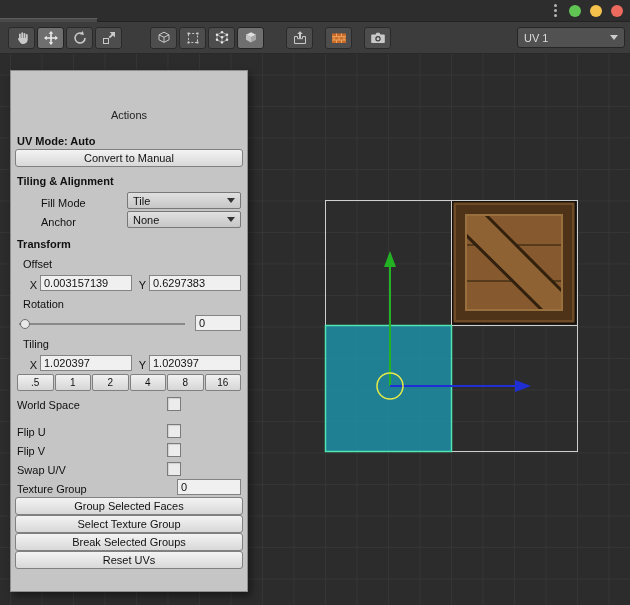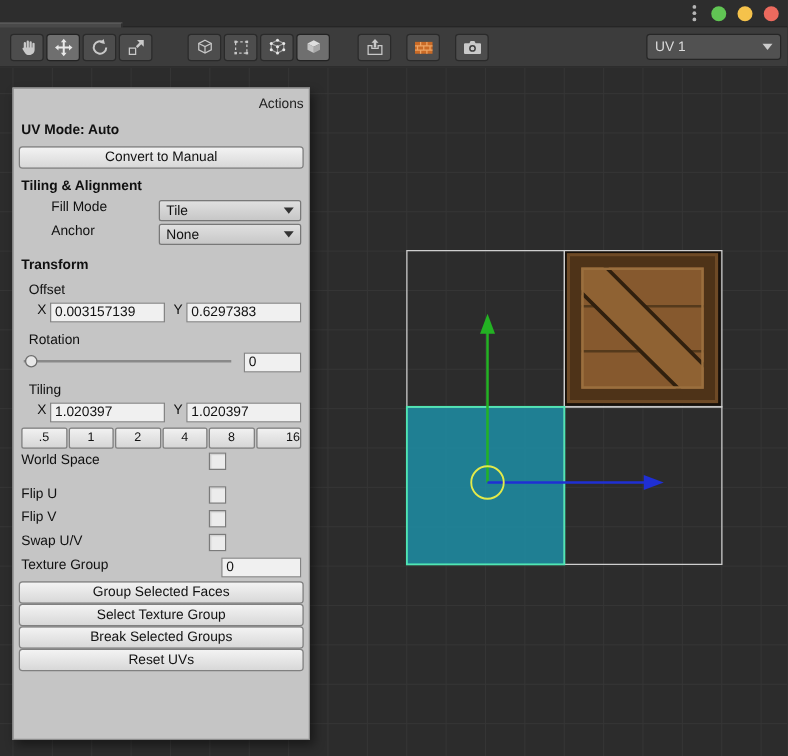--- a/index.html
+++ b/index.html
@@ -26,44 +26,44 @@
 
   
   .canvas { position:absolute; top:54px; left:0; width:630px; height:551px; background-color:#2c2c2c;
     background-image: linear-gradient(#353535 1px, transparent 1px), linear-gradient(90deg,#353535 1px, transparent 1px);
     background-size:31.5px 31.5px; background-position:10px 20.5px; z-index:1; }
   svg.overlay { position:absolute; top:54px; left:0; z-index:2; pointer-events:none; }
   .uvq { fill:none; stroke:#cfcfcf; stroke-width:1; }
 
   
   .panel { position:absolute; left:10px; top:70px; width:238px; height:522px; background:#c5c5c5; border:1px solid #8d8d8d; box-shadow:3px 4px 8px rgba(0,0,0,.45); font-size:11px; color:#101010; padding:3px 4px; z-index:30; }
-  .panel .title { text-align:right; padding:3px 0 7px; color:#222; }
+  .panel .title { text-align:center; padding:3px 0 7px; color:#222;margin-top:32px; }
   .bold { font-weight:bold; }
   .sect { font-weight:bold; padding:8px 2px 3px; }
   .sublbl { padding:5px 2px 2px 8px; }
-  .row { display:flex; align-items:flex-start; margin:2px 2px; height:17px; }
+  .row { display:flex; align-items:flex-end; margin:2px 2px; height:17px; }
   .row.indent { margin-left:12px; }
   .grow { flex:1; }
   .pbtn { display:block; width:100%; height:18px; background:linear-gradient(#f3f3f3,#d8d8d8); border:1px solid #808080; border-radius:3px; font-size:11px; font-family:"Liberation Sans",sans-serif; color:#111; margin:0 0; cursor:default; }
   .dropdown { flex:1; height:17px; background:linear-gradient(#e0e0e0,#c7c7c7); border:1px solid #787878; border-radius:2px; display:flex; align-items:center; padding:0 5px; }
   .dropdown .darr { margin-left:auto; width:0; height:0; border-left:4px solid transparent; border-right:4px solid transparent; border-top:5px solid #333; }
   .ddlbl { width:86px; flex:none;margin-left:24px; }
   .field { height:16px; background:#f0f0f0; border:1px solid #848484; font-size:11px; font-family:"Liberation Sans",sans-serif; color:#111; padding:0 3px; }
   .axis-lbl { width:13px; text-align:center; flex:none; }
   .fx { width:92px; margin-right:4px; }
   .fy { flex:1; min-width:0; }
   .checkbox { width:14px; height:14px; background:#ececec; border:1px solid #7b7b7b; flex:none; box-shadow:inset 1px 1px 1px rgba(0,0,0,.12); }
   .ck-spacer { width:150px; flex:none; }
   .slider { flex:1; position:relative; height:14px; margin:0 10px 0 2px; }
   .slider .track { position:absolute; left:0; right:0; top:6px; height:2px; background:#898989; }
   .slider .thumb { position:absolute; left:1px; top:2px; width:10px; height:10px; border-radius:50%; background:#e8e8e8; border:1px solid #6d6d6d; }
   .rotfield { width:46px; flex:none; }
   .presets { display:flex; margin:3px 2px; }
   .preset { flex:1; height:17px; background:linear-gradient(#f1f1f1,#d6d6d6); border:1px solid #808080; border-radius:2px; font-size:10px; font-family:"Liberation Sans",sans-serif; color:#111; margin-right:1px; cursor:default; }
-  .preset:last-child { margin-right:0;text-align:right; }
+  .preset:last-child { margin-right:0; }
   .gap6 { height:6px; }
   .tgfield { width:64px; flex:none; }
 </style>
 </head>
 <body>
 
 <div class="canvas"></div>
 
 <svg class="overlay" width="630" height="551" viewBox="0 0 630 551">
 

